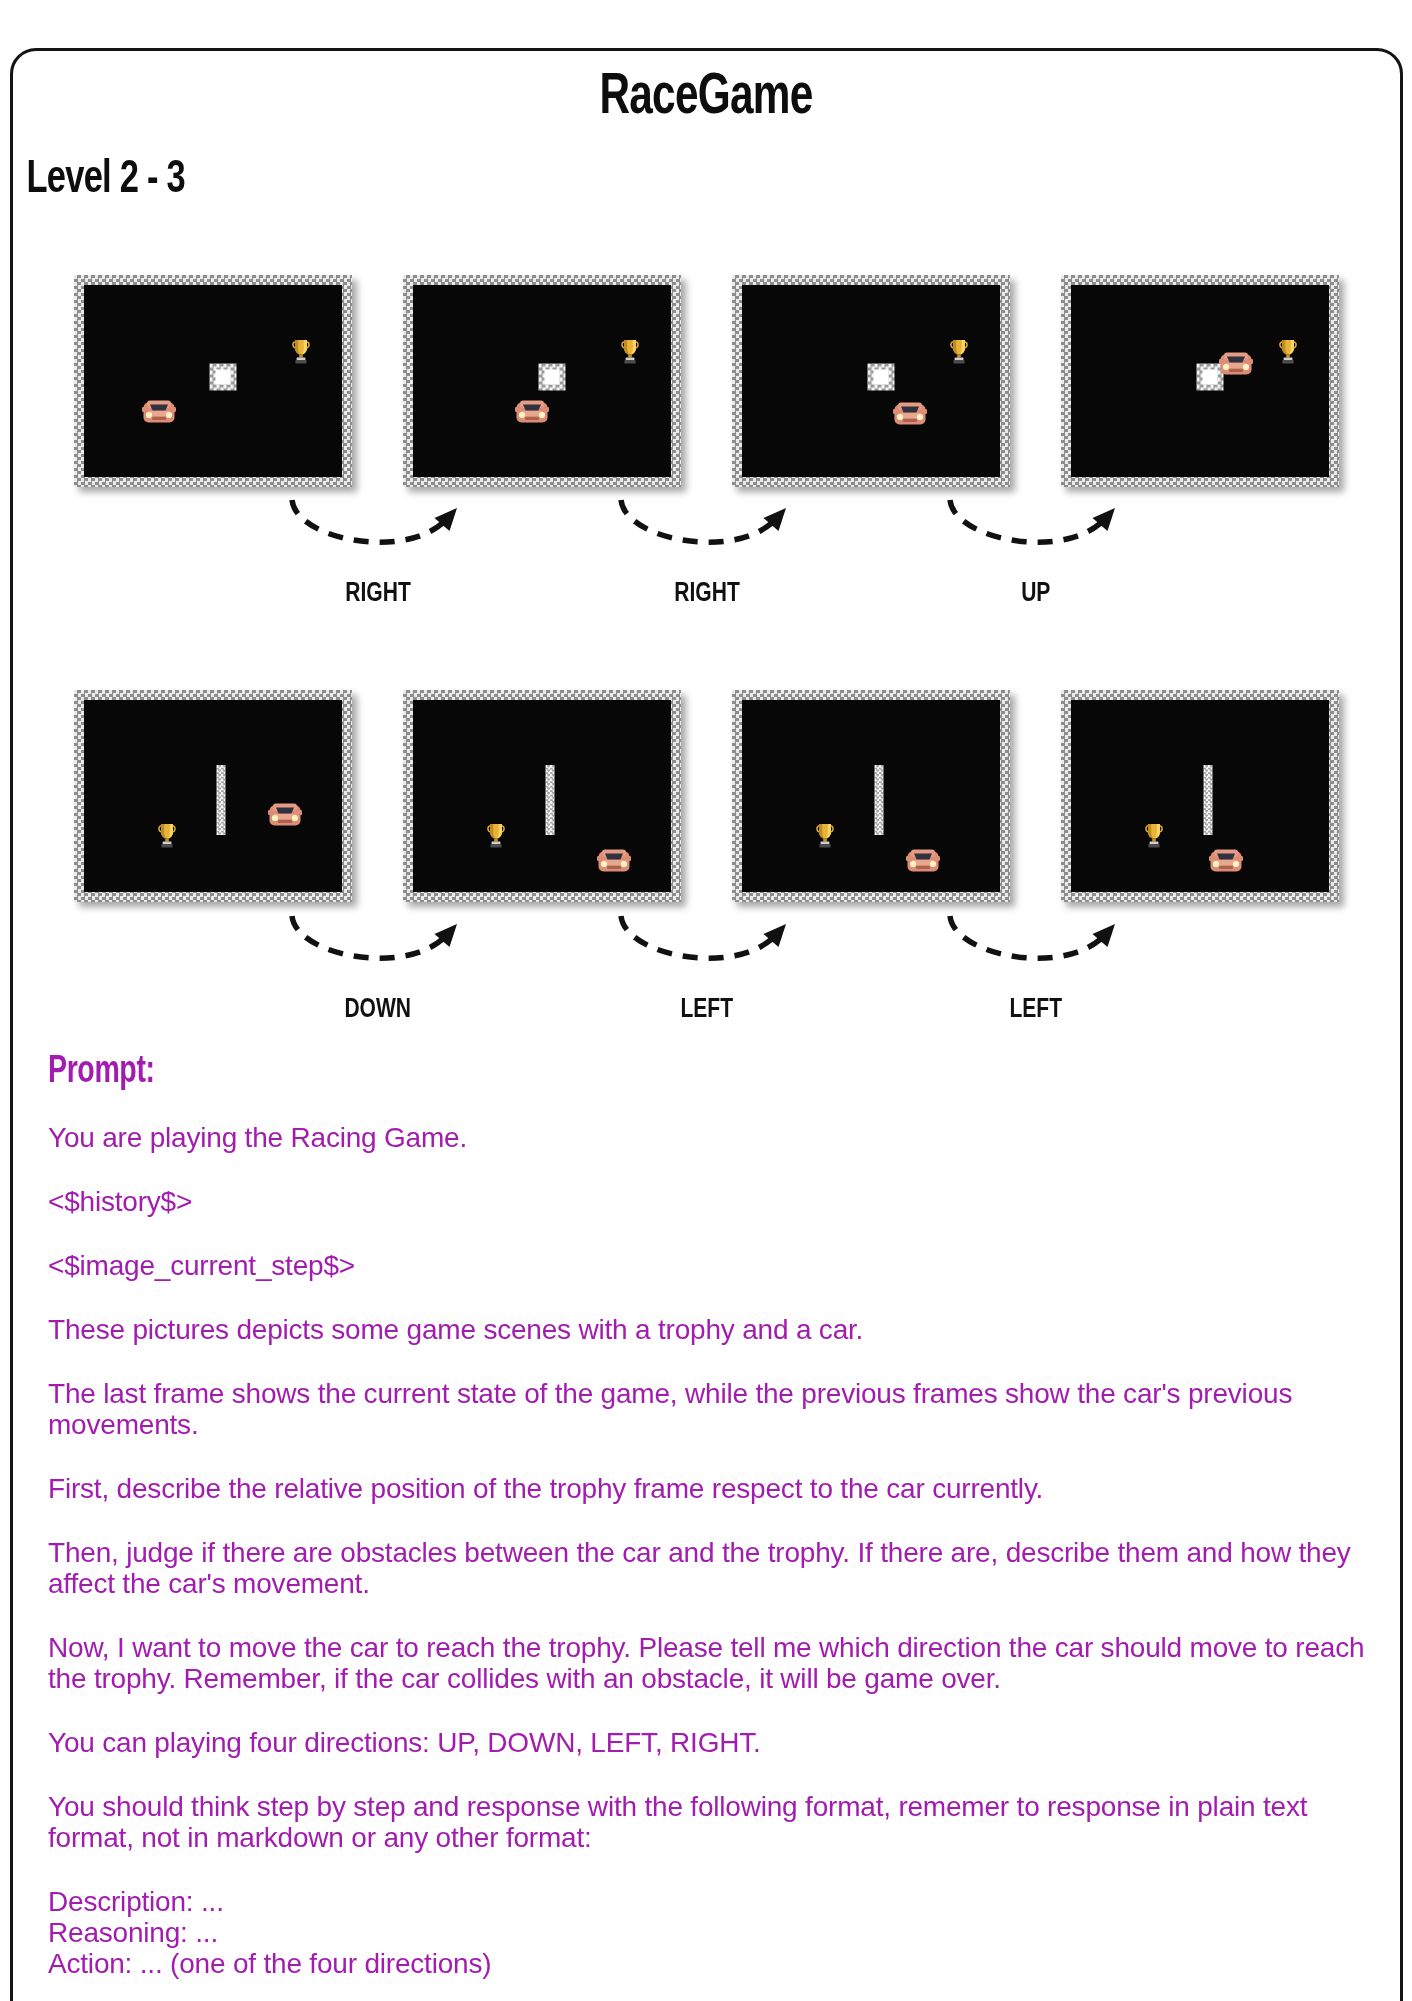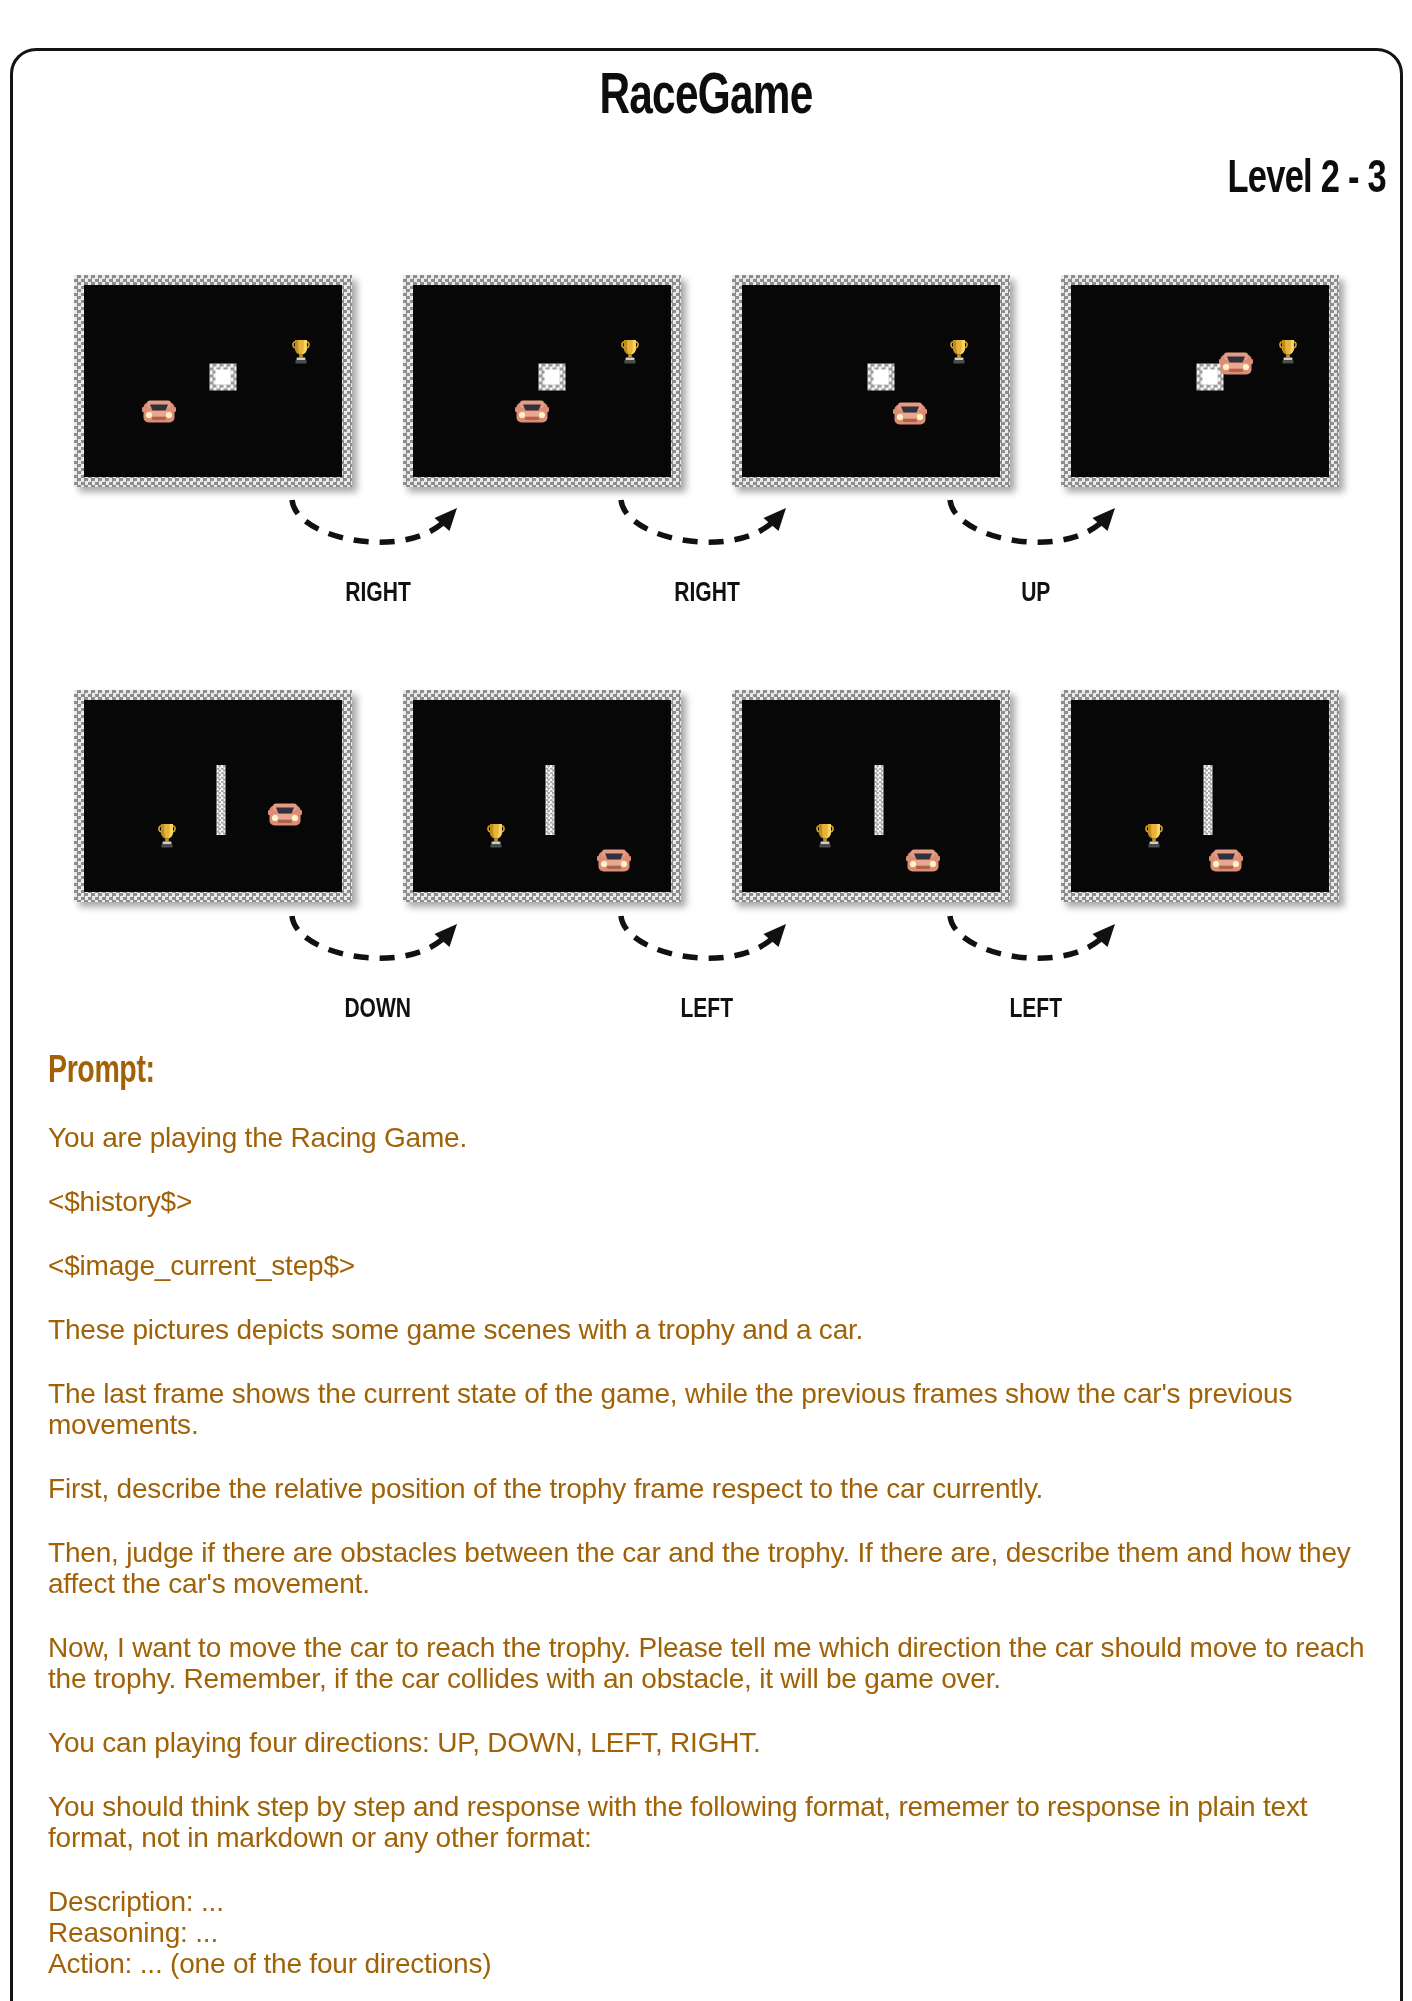--- a/index.html
+++ b/index.html
@@ -1,34 +1,34 @@
 <!DOCTYPE html>
 <html><head>
 <meta charset="utf-8">
 <style>
   html,body{margin:0;padding:0;background:#fff;font-family:"Liberation Sans",sans-serif;}
   .page{position:relative;width:1412px;height:2001px;background:#fff;overflow:hidden;margin-top:37px;}
   .page-border{position:absolute;left:10px;top:11px;right:9px;bottom:10px;border:3px solid #141414;border-radius:26px;pointer-events:none;}
   .title-wrap{position:absolute;top:22px;left:0;width:100%;text-align:center;}
   .title-wrap .t{display:inline-block;font-weight:700;font-size:58px;color:#0d0d0d;transform:scaleX(0.73);letter-spacing:-1px;}
-  .subtitle-wrap{position:absolute;top:112px;left:0;width:100%;text-align:right;}
+  .subtitle-wrap{position:absolute;top:112px;left:0;width:100%;text-align:left;}
   .subtitle-wrap .t{display:inline-block;font-weight:700;font-size:46px;color:#0d0d0d;transform:scaleX(0.75);letter-spacing:-1px;}
   .frame{position:absolute;width:278px;height:212px;padding:10px;box-sizing:border-box;
          background:repeating-conic-gradient(#8d8d8d 0% 25%, #eaeaea 0% 50%) 0 0/7px 7px;
          box-shadow:5px 5px 7px rgba(0,0,0,0.35);}
   .screen{position:relative;width:100%;height:100%;background:#070707;overflow:hidden;}
   .sprite{position:absolute;transform:translate(-50%,-50%);line-height:0;}
   .ob-block{width:27px;height:27px;background:repeating-conic-gradient(#9a9a9a 0% 25%, #f2f2f2 0% 50%) 0 0/7px 7px;
             display:flex;align-items:center;justify-content:center;}
   .ob-core{width:15px;height:15px;background:#ffffff;}
   .ob-bar{width:9px;height:70px;background:repeating-conic-gradient(#a5a5a5 0% 25%, #fdfdfd 0% 50%) 0 0/4.5px 4.5px;}
   .arrow{position:absolute;width:220px;height:78px;}
   .move-label{position:absolute;width:160px;text-align:center;color:#111;}
   .move-label .t{display:inline-block;font-size:27px;font-weight:700;transform:scaleX(0.78);letter-spacing:0;}
-  .prompt{position:absolute;left:48px;right:46px;top:1012px;color:#a16207;}
+  .prompt{position:absolute;left:48px;right:46px;top:1012px;color:#a21caf;}
   .prompt-heading{font-size:38px;font-weight:700;line-height:40px;margin:0 0 0 0;}
   .prompt-heading .t{display:inline-block;transform:scaleX(0.75);transform-origin:left center;letter-spacing:-0.5px;}
   .para{font-size:28px;line-height:31px;margin-top:33px;white-space:pre-line;letter-spacing:-0.2px;}
 </style>
 </head>
 <body>
 
 <div class="page">
   <div class="page-border"></div>
 

